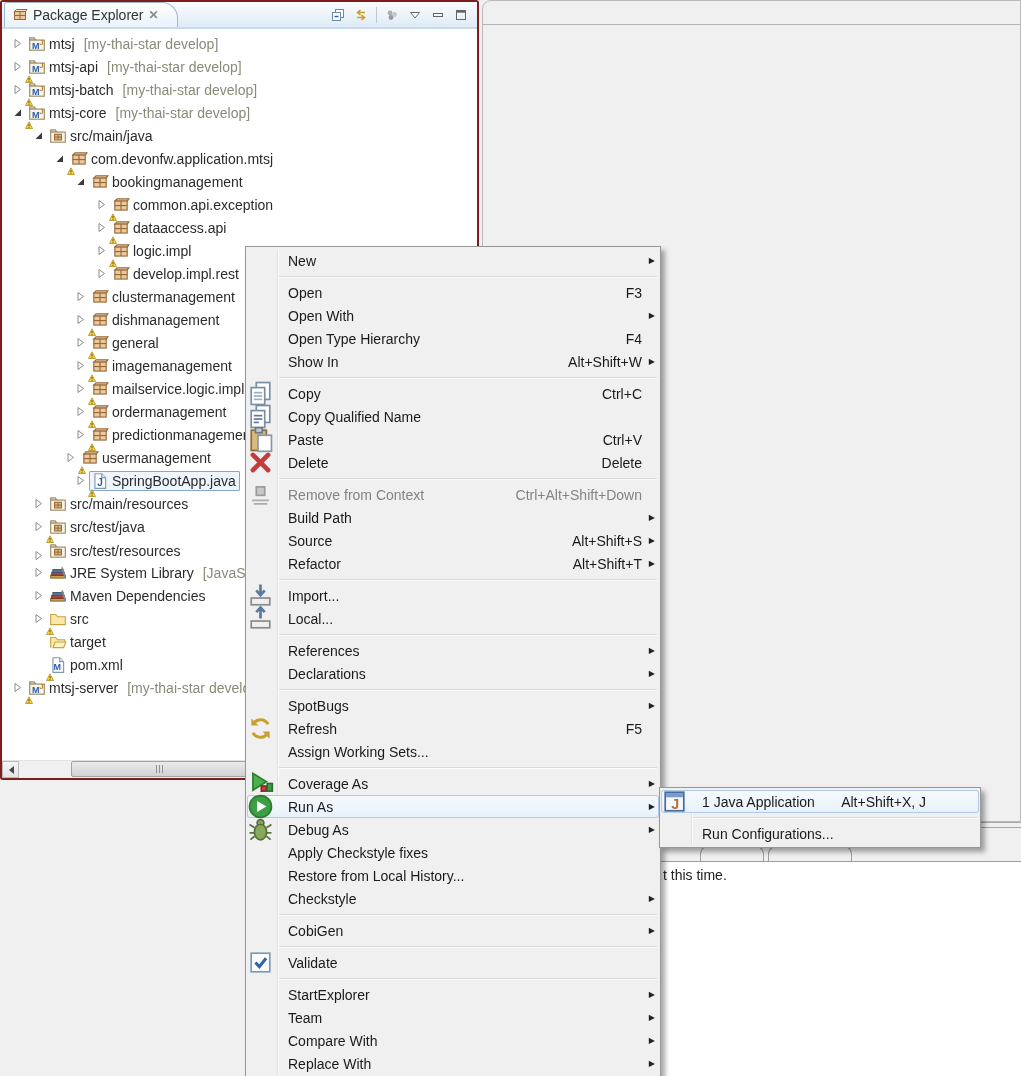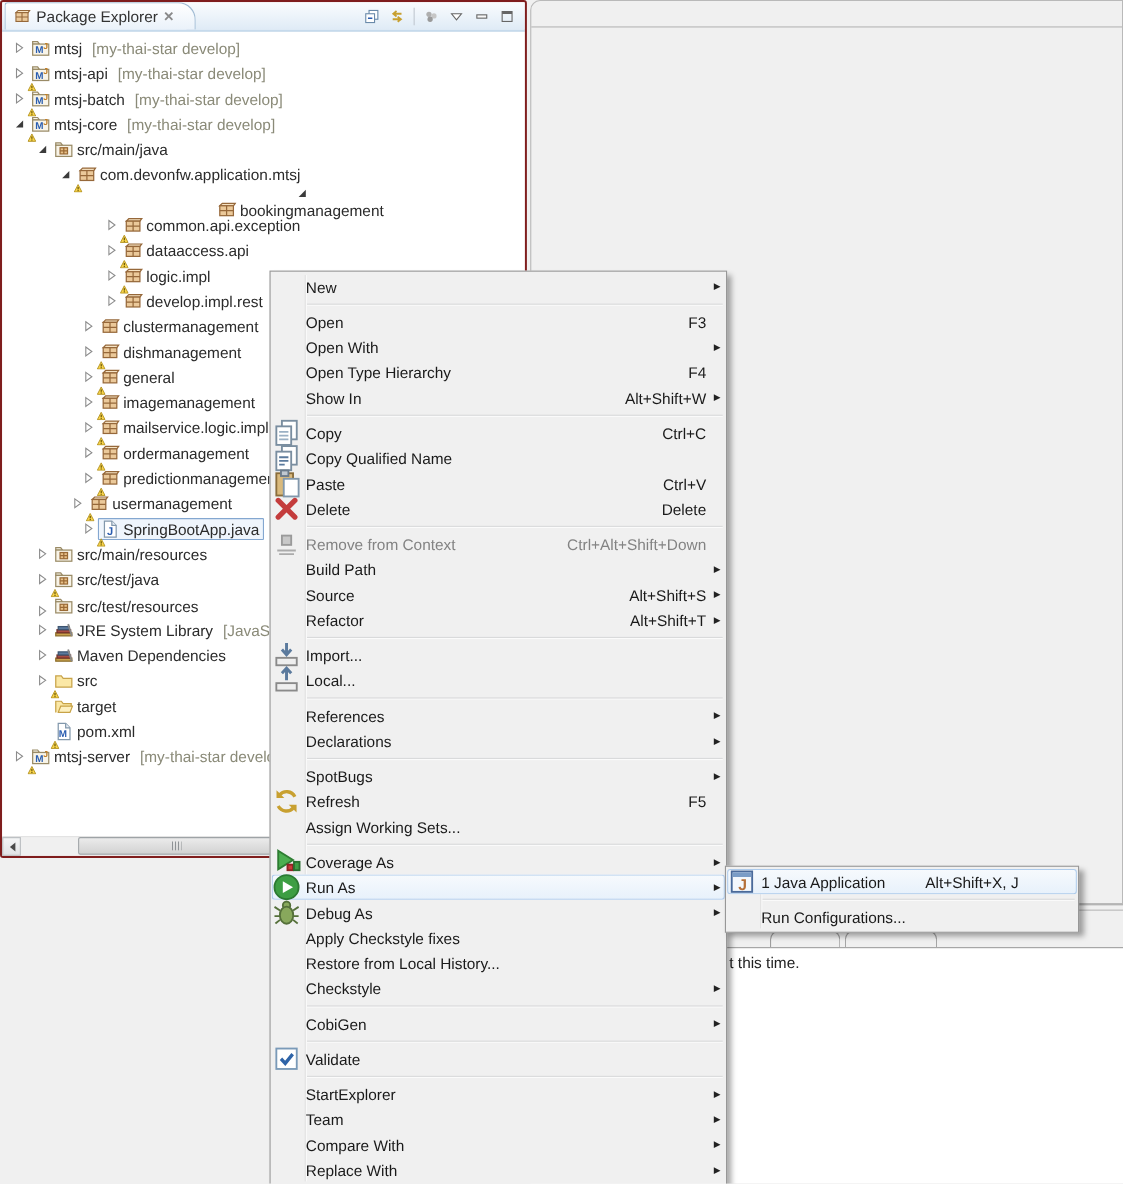--- a/index.html
+++ b/index.html
@@ -78,21 +78,21 @@
     position:absolute; background:#F0F0F0; border:1px solid #979797;
     padding:2px 1px; box-shadow:4px 4px 5px rgba(0,0,0,0.35);
   }
   .gutterline { position:absolute; left:31px; top:3px; bottom:3px; width:1px; background:#E2E2E2; box-shadow:1px 0 0 #FAFAFA; }
   #context-menu { left:245px; top:246px; width:416px; }
   #run-as-submenu { left:659px; top:787px; width:322px; z-index:30; }
   #context-menu { z-index:20; }
   .mrow { display:flex; align-items:center; height:23px; padding-right:4px; position:relative; }
   .mrow.hl { background:linear-gradient(#F7FAFD,#E7F1FB); box-shadow:inset 0 0 0 1px #AECBEB; border-radius:3px; }
   .mico { width:27px; display:inline-flex; justify-content:center; }
-  .mlabel { margin-left:4px; }
+  .mlabel { margin-left:14px; }
   .maccel { margin-left:auto; }
   .submenu-accel-pad .maccel { margin-right:36px; }
   .marrow { width:13px; text-align:right; font-size:8px; color:#222; }
   .mrow.dis .mlabel, .mrow.dis .maccel { color:#838383; }
   .msep { height:9px; padding:4px 2px 0 32px; }
   .msep > div { height:1px; background:#D9DADB; box-shadow:0 1px 0 #FBFBFB; }
 </style>
 </head>
 <body>
 
@@ -300,21 +300,21 @@
             </svg>
             <span class="twarn"><svg viewBox="0 0 8 8">
                 <path d="M0.5 7.5 L4 0.8 L7.5 7.5 Z" fill="#F9D44A" stroke="#B08F1E" stroke-width="0.8"></path>
                 <rect x="3.5" y="3" width="1" height="2.2" fill="#5A4A00"></rect>
                 <rect x="3.5" y="5.8" width="1" height="1" fill="#5A4A00"></rect>
               </svg></span>
           </span>
           <span class="tlabel">com.devonfw.application.mtsj</span>
         </span>
       </div>
-      <div class="trow" style="padding-left: 69px; flex-direction: column;">
+      <div class="trow" style="padding-left: 69px;">
         <span class="expander">
           <svg viewBox="0 0 11 11">
             <path d="M9 2.5 V9 H2.5 Z" fill="#3B3B3B"></path>
           </svg>
         </span>
         <span class="lblwrap">
           <span class="ticon">
             <svg viewBox="0 0 16 16">
               <path d="M2.5 4.5 L4.5 2.5 L15 2.5 L13.5 4.5 Z" fill="#F6E3C3" stroke="#96683A"></path>
               <g stroke="#96683A" fill="#EBC99A">

